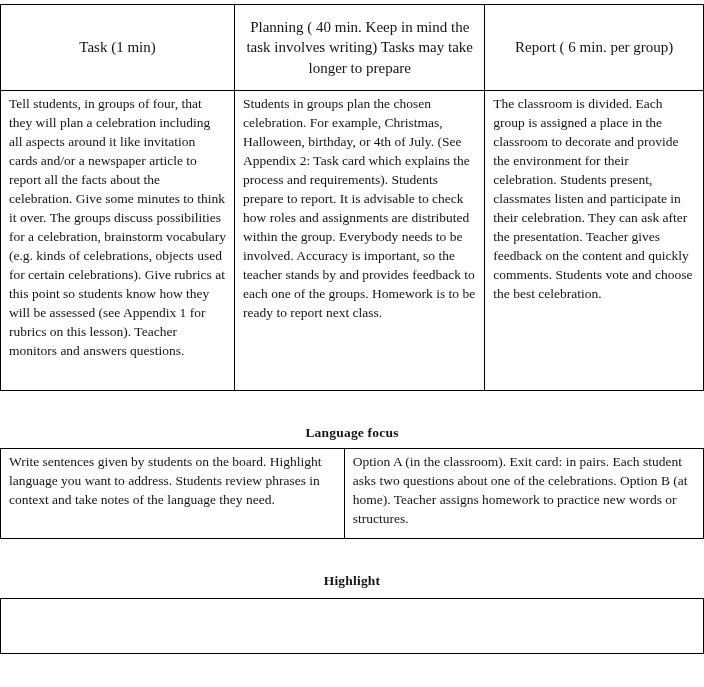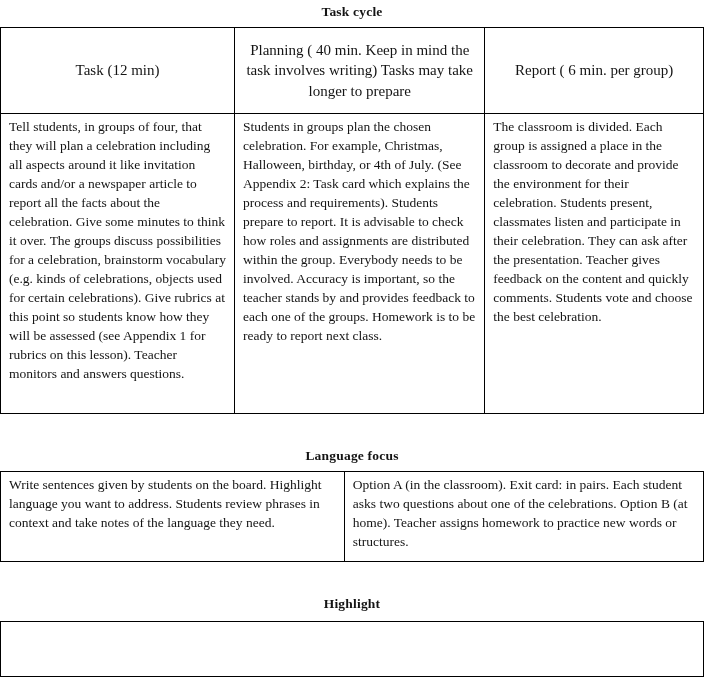--- a/index.html
+++ b/index.html
@@ -57,31 +57,30 @@
     font-size: 13.5px;
     line-height: 1.45;
     min-height: 56px;
   }
 </style>
 </head>
 <body>
 
 <div class="doc">
 
-  <div class="section-title title-task">Task cycle</div>
 
   <table class="tbl tbl-task">
     <colgroup>
       <col style="width:33.3%">
       <col style="width:35.6%">
       <col style="width:31.1%">
     </colgroup>
     <tbody>
       <tr class="hdr-row">
-        <th>Task (12 min)</th>
+        <th>Task (1 min)</th>
         <th>Planning ( 40 min. Keep in mind the task involves writing) Tasks may take longer to prepare</th>
         <th>Report ( 6 min. per group)</th>
       </tr>
       <tr class="body-row">
         <td>Tell students, in groups of four, that they will plan a celebration including all aspects around it like invitation cards and/or a newspaper article to report all the facts about the celebration. Give some minutes to think it over. The groups discuss possibilities for a celebration, brainstorm vocabulary (e.g. kinds of celebrations, objects used for certain celebrations). Give rubrics at this point so students know how they will be assessed (see Appendix 1 for rubrics on this lesson). Teacher monitors and answers questions.</td>
         <td>Students in groups plan the chosen celebration. For example, Christmas, Halloween, birthday, or 4th of July. (See Appendix 2: Task card which explains the process and requirements). Students prepare to report. It is advisable to check how roles and assignments are distributed within the group. Everybody needs to be involved. Accuracy is important, so the teacher stands by and provides feedback to each one of the groups. Homework is to be ready to report next class.</td>
         <td>The classroom is divided. Each group is assigned a place in the classroom to decorate and provide the environment for their celebration. Students present, classmates listen and participate in their celebration. They can ask after the presentation. Teacher gives feedback on the content and quickly comments. Students vote and choose the best celebration.</td>
       </tr>
     </tbody>
   </table>

